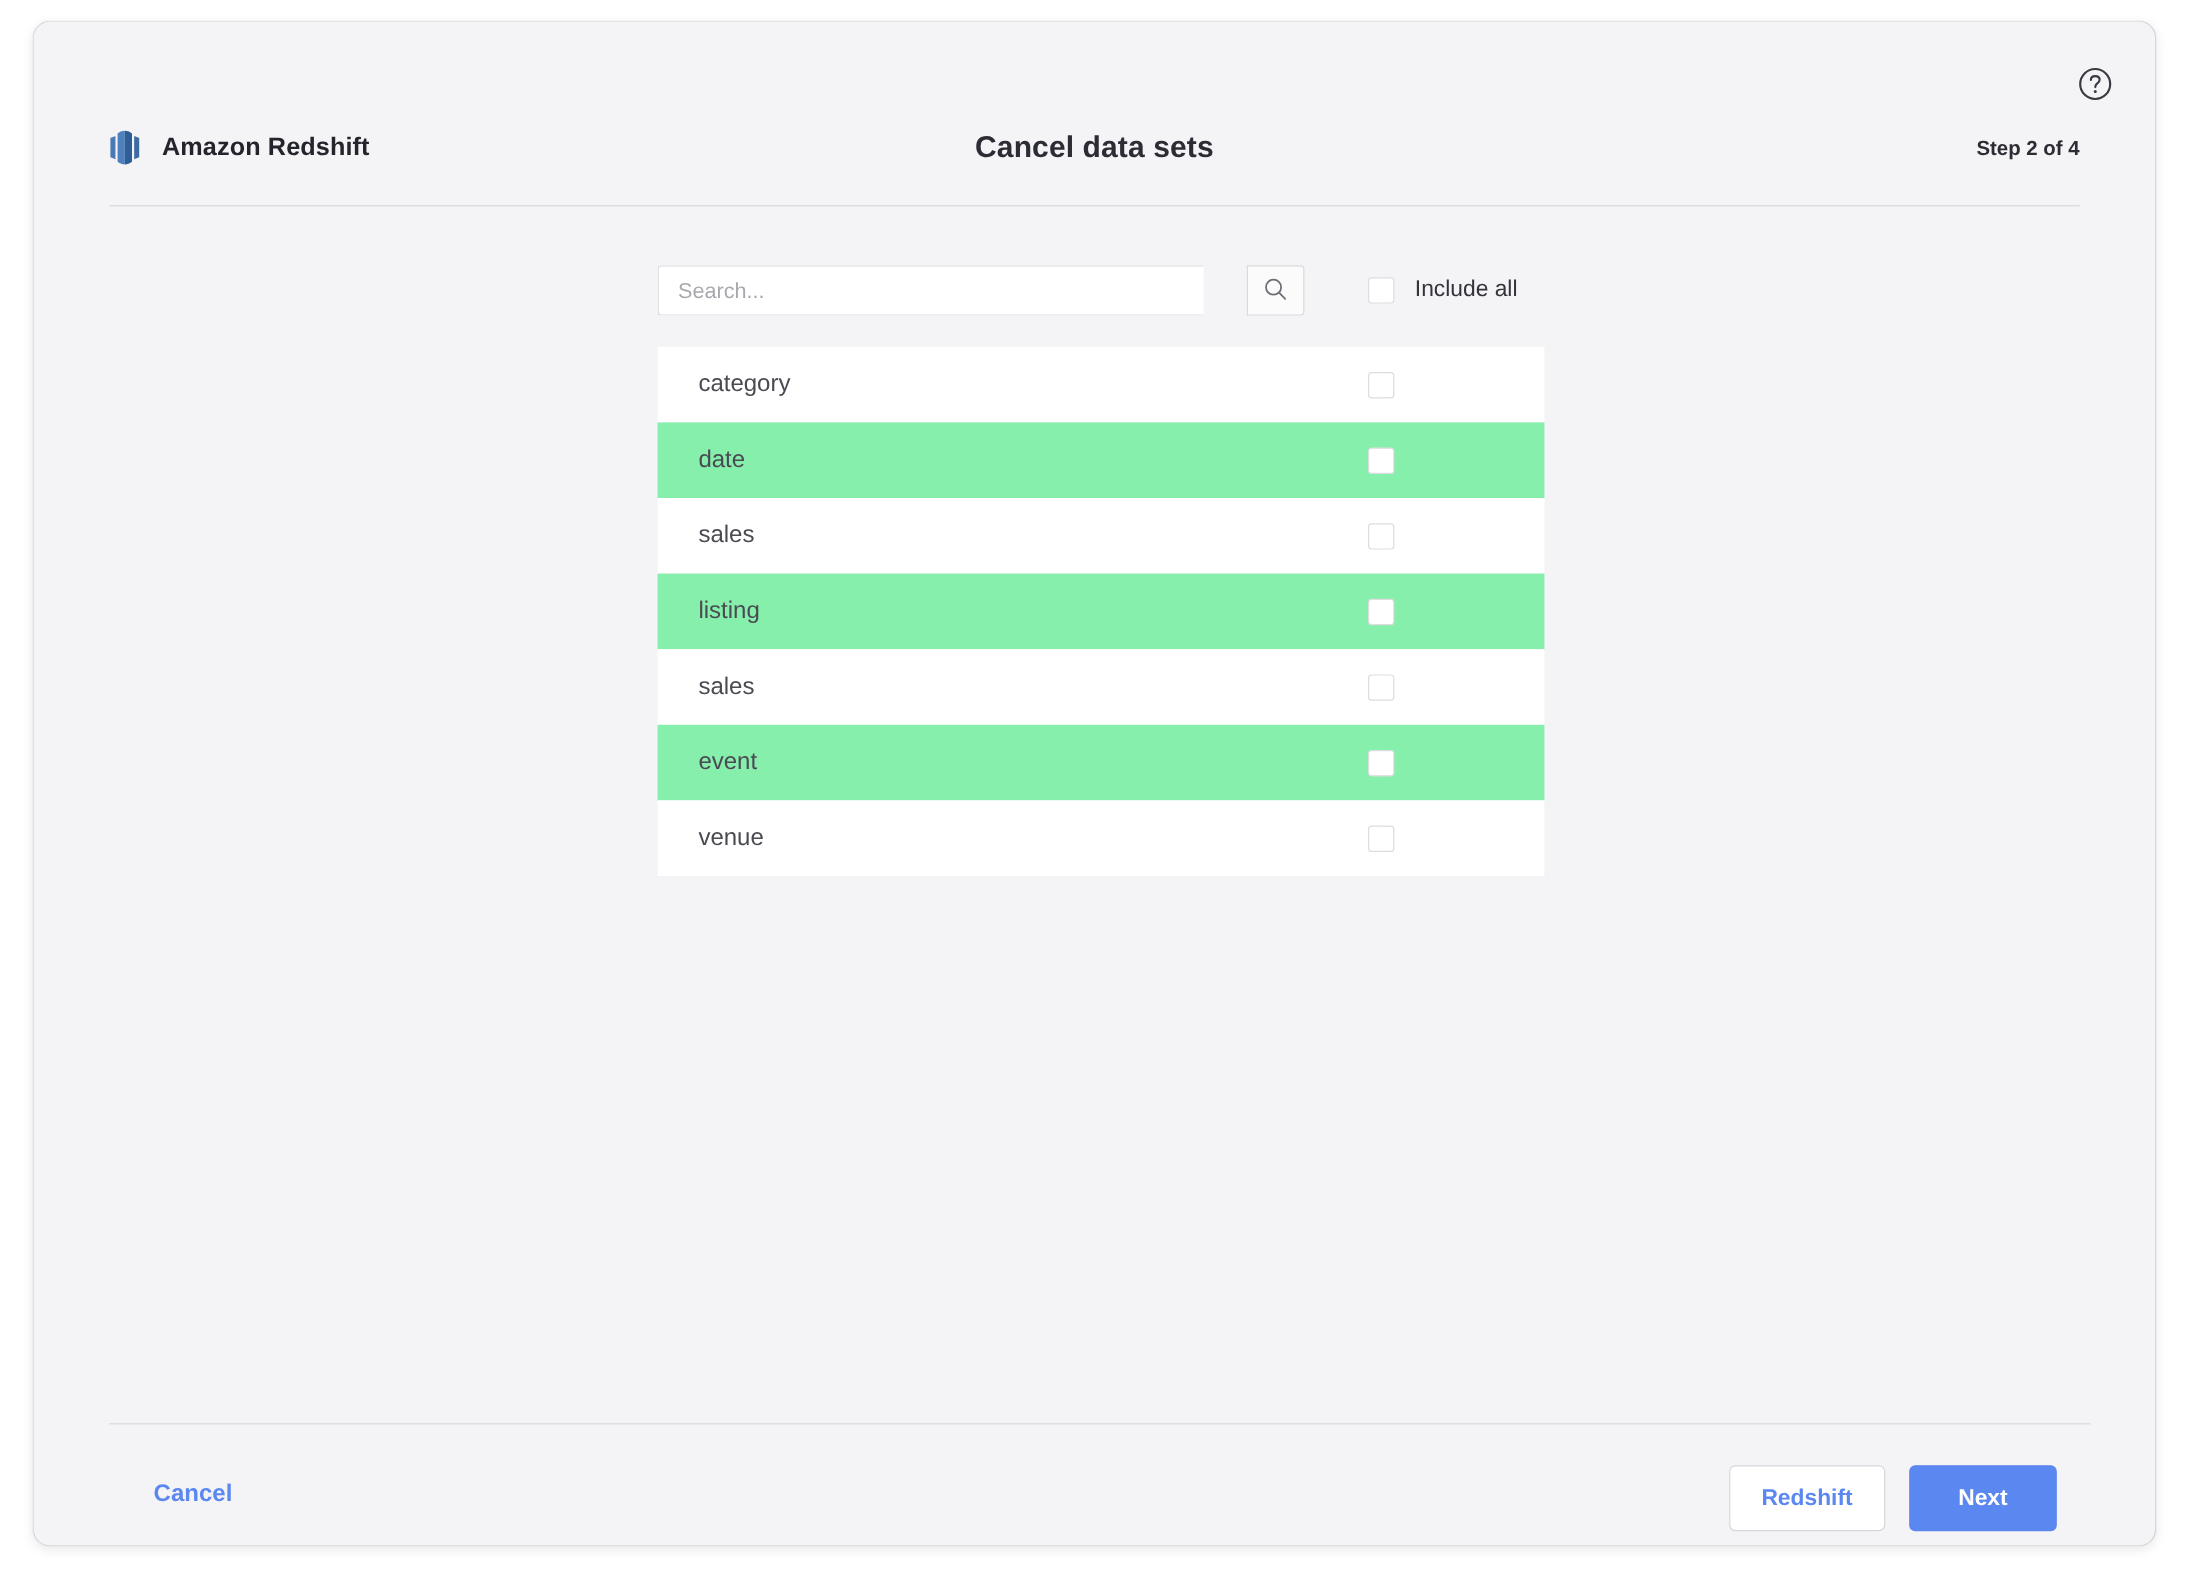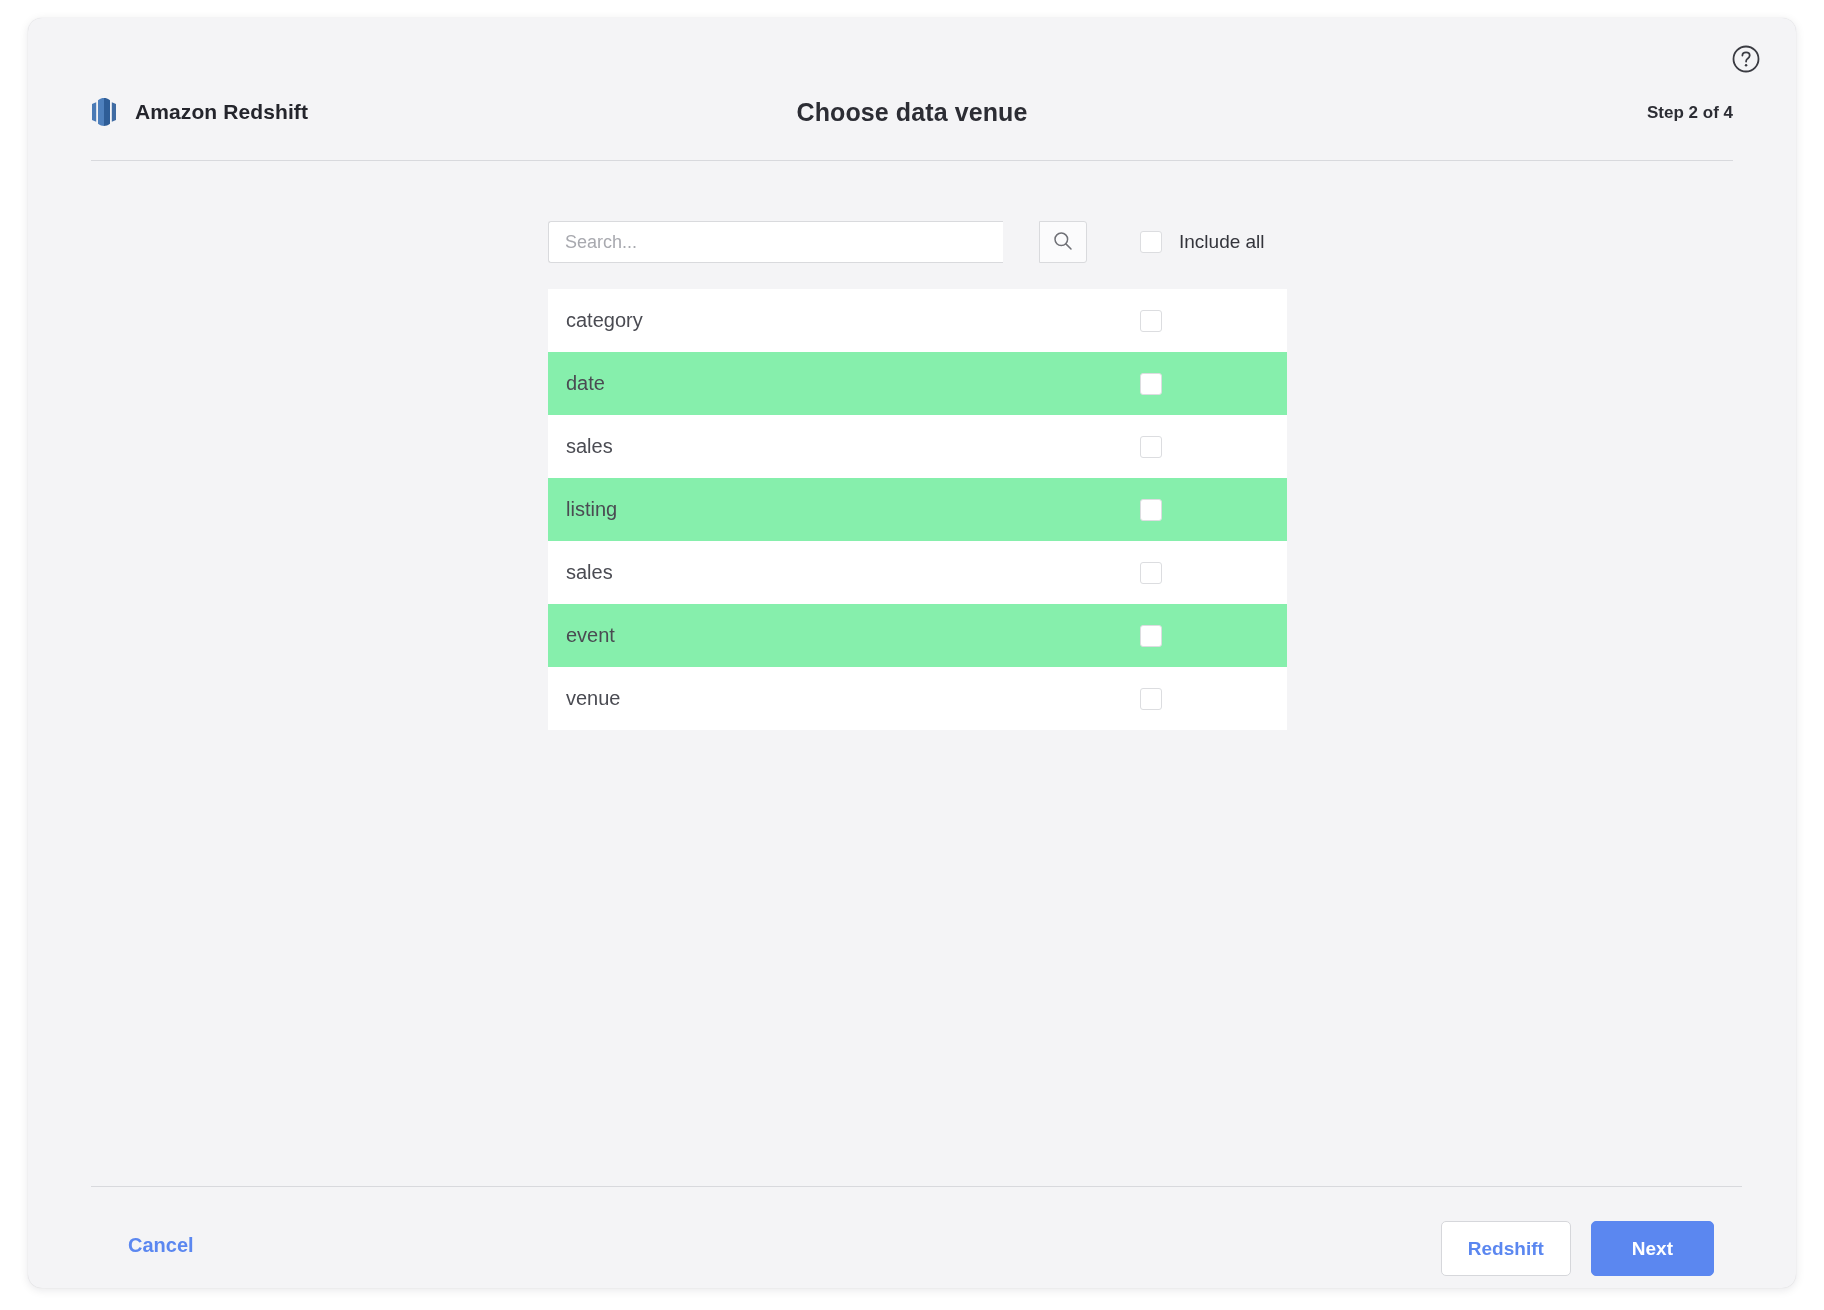--- a/index.html
+++ b/index.html
@@ -22,21 +22,21 @@
     height: 1270px;
     background: #f4f4f6;
     border-radius: 14px;
     box-shadow: 0 2px 10px rgba(20,23,37,0.10), 0 0 1px rgba(20,23,37,0.18);
     overflow: hidden;
   }
 
   
   .card-header {
     position: absolute;
-    left: 0; top: 2px;
+    left: 0; top: 13px;
     width: 100%;
     height: 140px;
   }
   .brand {
     position: absolute;
     left: 63px;
     top: 72px;
     display: flex;
     align-items: center;
     gap: 18px;
@@ -182,21 +182,21 @@
   .dataset-row {
     position: relative;
     height: 63px;
     display: flex;
     align-items: center;
     background: #86efac;
     cursor: pointer;
   }
   .dataset-row.alt { background: #ffffff; }
   .dataset-label {
-    margin-left: 18px;
+    margin-left: 34px;
     font-size: 20px;
     color: #4a4b52;
   }
   .dataset-row .cbox {
     position: absolute;
     left: 592px;
     top: 50%;
     transform: translateY(-50%);
   }
 
@@ -271,21 +271,21 @@
         <svg class="brand-logo" viewBox="0 0 26 32" xmlns="http://www.w3.org/2000/svg">
           <path d="M1 8 L5.2 6.3 L5.2 25.7 L1 24 Z" fill="#4a7ab5"></path>
           <path d="M25 8 L20.8 6.3 L20.8 25.7 L25 24 Z" fill="#3f6ba3"></path>
           <path d="M7 4.2 C9 2.6 11 2 13 2 L13 30 C11 30 9 29.4 7 27.8 Z" fill="#4e80bd"></path>
           <path d="M19 4.2 C17 2.6 15 2 13 2 L13 30 C15 30 17 29.4 19 27.8 Z" fill="#2e5d97"></path>
         </svg>
       </span>
       <span class="brand-name">Amazon Redshift</span>
     </div>
 
-    <div class="header-title">Choose data venue</div>
+    <div class="header-title">Cancel data sets</div>
 
     <div class="step-indicator">Step 2 of 4</div>
 
     <button class="help-button">
       <span>
         <svg width="30" height="30" viewBox="0 0 30 30" xmlns="http://www.w3.org/2000/svg">
           <circle cx="15" cy="15" r="12.5" fill="none" stroke="#3a3b42" stroke-width="1.8"></circle>
           <path d="M11.4 11.6 C11.4 9.6 13 8.4 15.1 8.4 C17.2 8.4 18.7 9.7 18.7 11.5 C18.7 13.2 17.6 13.9 16.3 14.9 C15.3 15.7 15.1 16.3 15.1 17.6" fill="none" stroke="#3a3b42" stroke-width="1.8" stroke-linecap="round"></path>
           <circle cx="15.05" cy="21.2" r="1.25" fill="#3a3b42"></circle>
         </svg>

